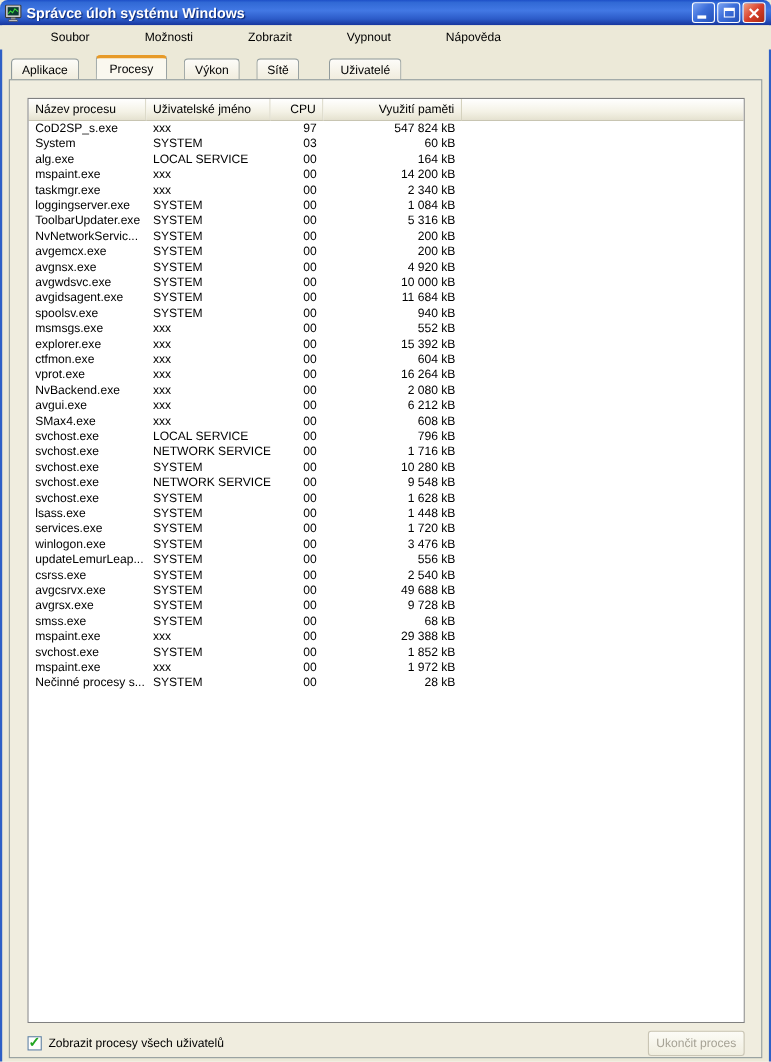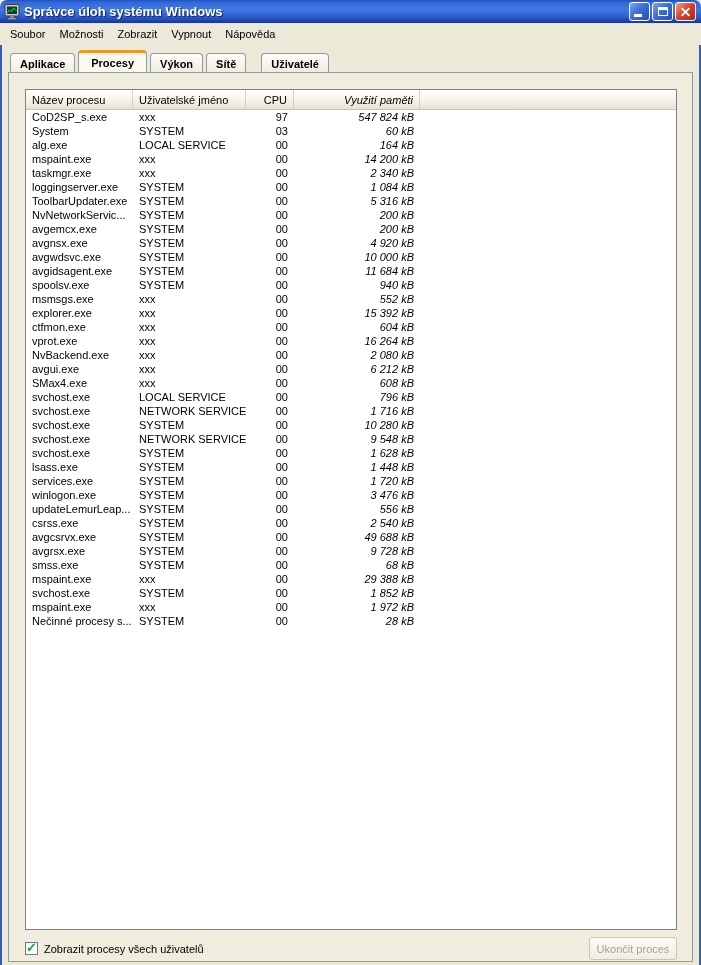--- a/index.html
+++ b/index.html
@@ -48,35 +48,35 @@
   .glyph-x::before { transform:rotate(45deg); }
   .glyph-x::after  { transform:rotate(-45deg); }
 
   
   .menubar {
     height:22px; flex:none;
     display:flex; align-items:center;
     padding-left:3px; background:#ECE9D8;
     z-index:6;
   }
-  .menu-item { font-size:11px; color:#000; padding:3px 7px; cursor:default; }
+  .menu-item { font-size:11px; color:#000; padding:3px 7px; cursor:default;margin-left:36px; }
 
   
   .tabstrip {
     flex:none; height:28px;
     display:flex; align-items:flex-end;
     padding:0 0 0 10px; z-index:6; position:relative;
   }
   .tab {
     font-size:11px; color:#000;
     background:linear-gradient(180deg,#FDFCF9,#F0ECDC);
     border:1px solid #919B9C; border-bottom:none;
     border-radius:4px 4px 0 0;
-    padding:4px 9px 3px; margin-right:3px;
-    position:relative; cursor:default;font-weight:bold;
+    padding:4px 9px 3px; margin-right:15px;
+    position:relative; cursor:default;
   }
   .tab.active {
     background:#FAF8EF;
     border-top:3px solid var(--accent-orange,#E79A28);
     padding:4px 12px 5px; margin-bottom:-1px; z-index:7;
   }
   .tab.gap-before { margin-left:12px; }
 
   
   .tabpane {
@@ -98,21 +98,21 @@
     flex:none; font-size:11px; color:#000;
     padding:4px 6px 0;
     background:linear-gradient(180deg,#FFFFFF 0%,#F4F2E6 60%,#E5E2D0 100%);
     border-right:1px solid #D5D2BE;
     border-bottom:1px solid #C8C5B2;
     white-space:nowrap; overflow:hidden; cursor:default;
   }
   .c-name { width:107px; }
   .c-user { width:113px; }
   .c-cpu  { width:48px;  text-align:right; }
-  .c-mem  { width:126px; text-align:right;font-style:italic; }
+  .c-mem  { width:126px; text-align:right; }
   .c-fill { flex:1; border-right:none; }
   .lv-body { flex:1; overflow:hidden; background:#fff; }
   .lv-row { display:flex; height:14px; line-height:14px;align-items:flex-end; }
   .lv-cell {
     flex:none; font-size:11px; color:#000;
     padding:0 6px; white-space:nowrap; overflow:hidden; cursor:default;
   }
 
   
   .bottombar {

